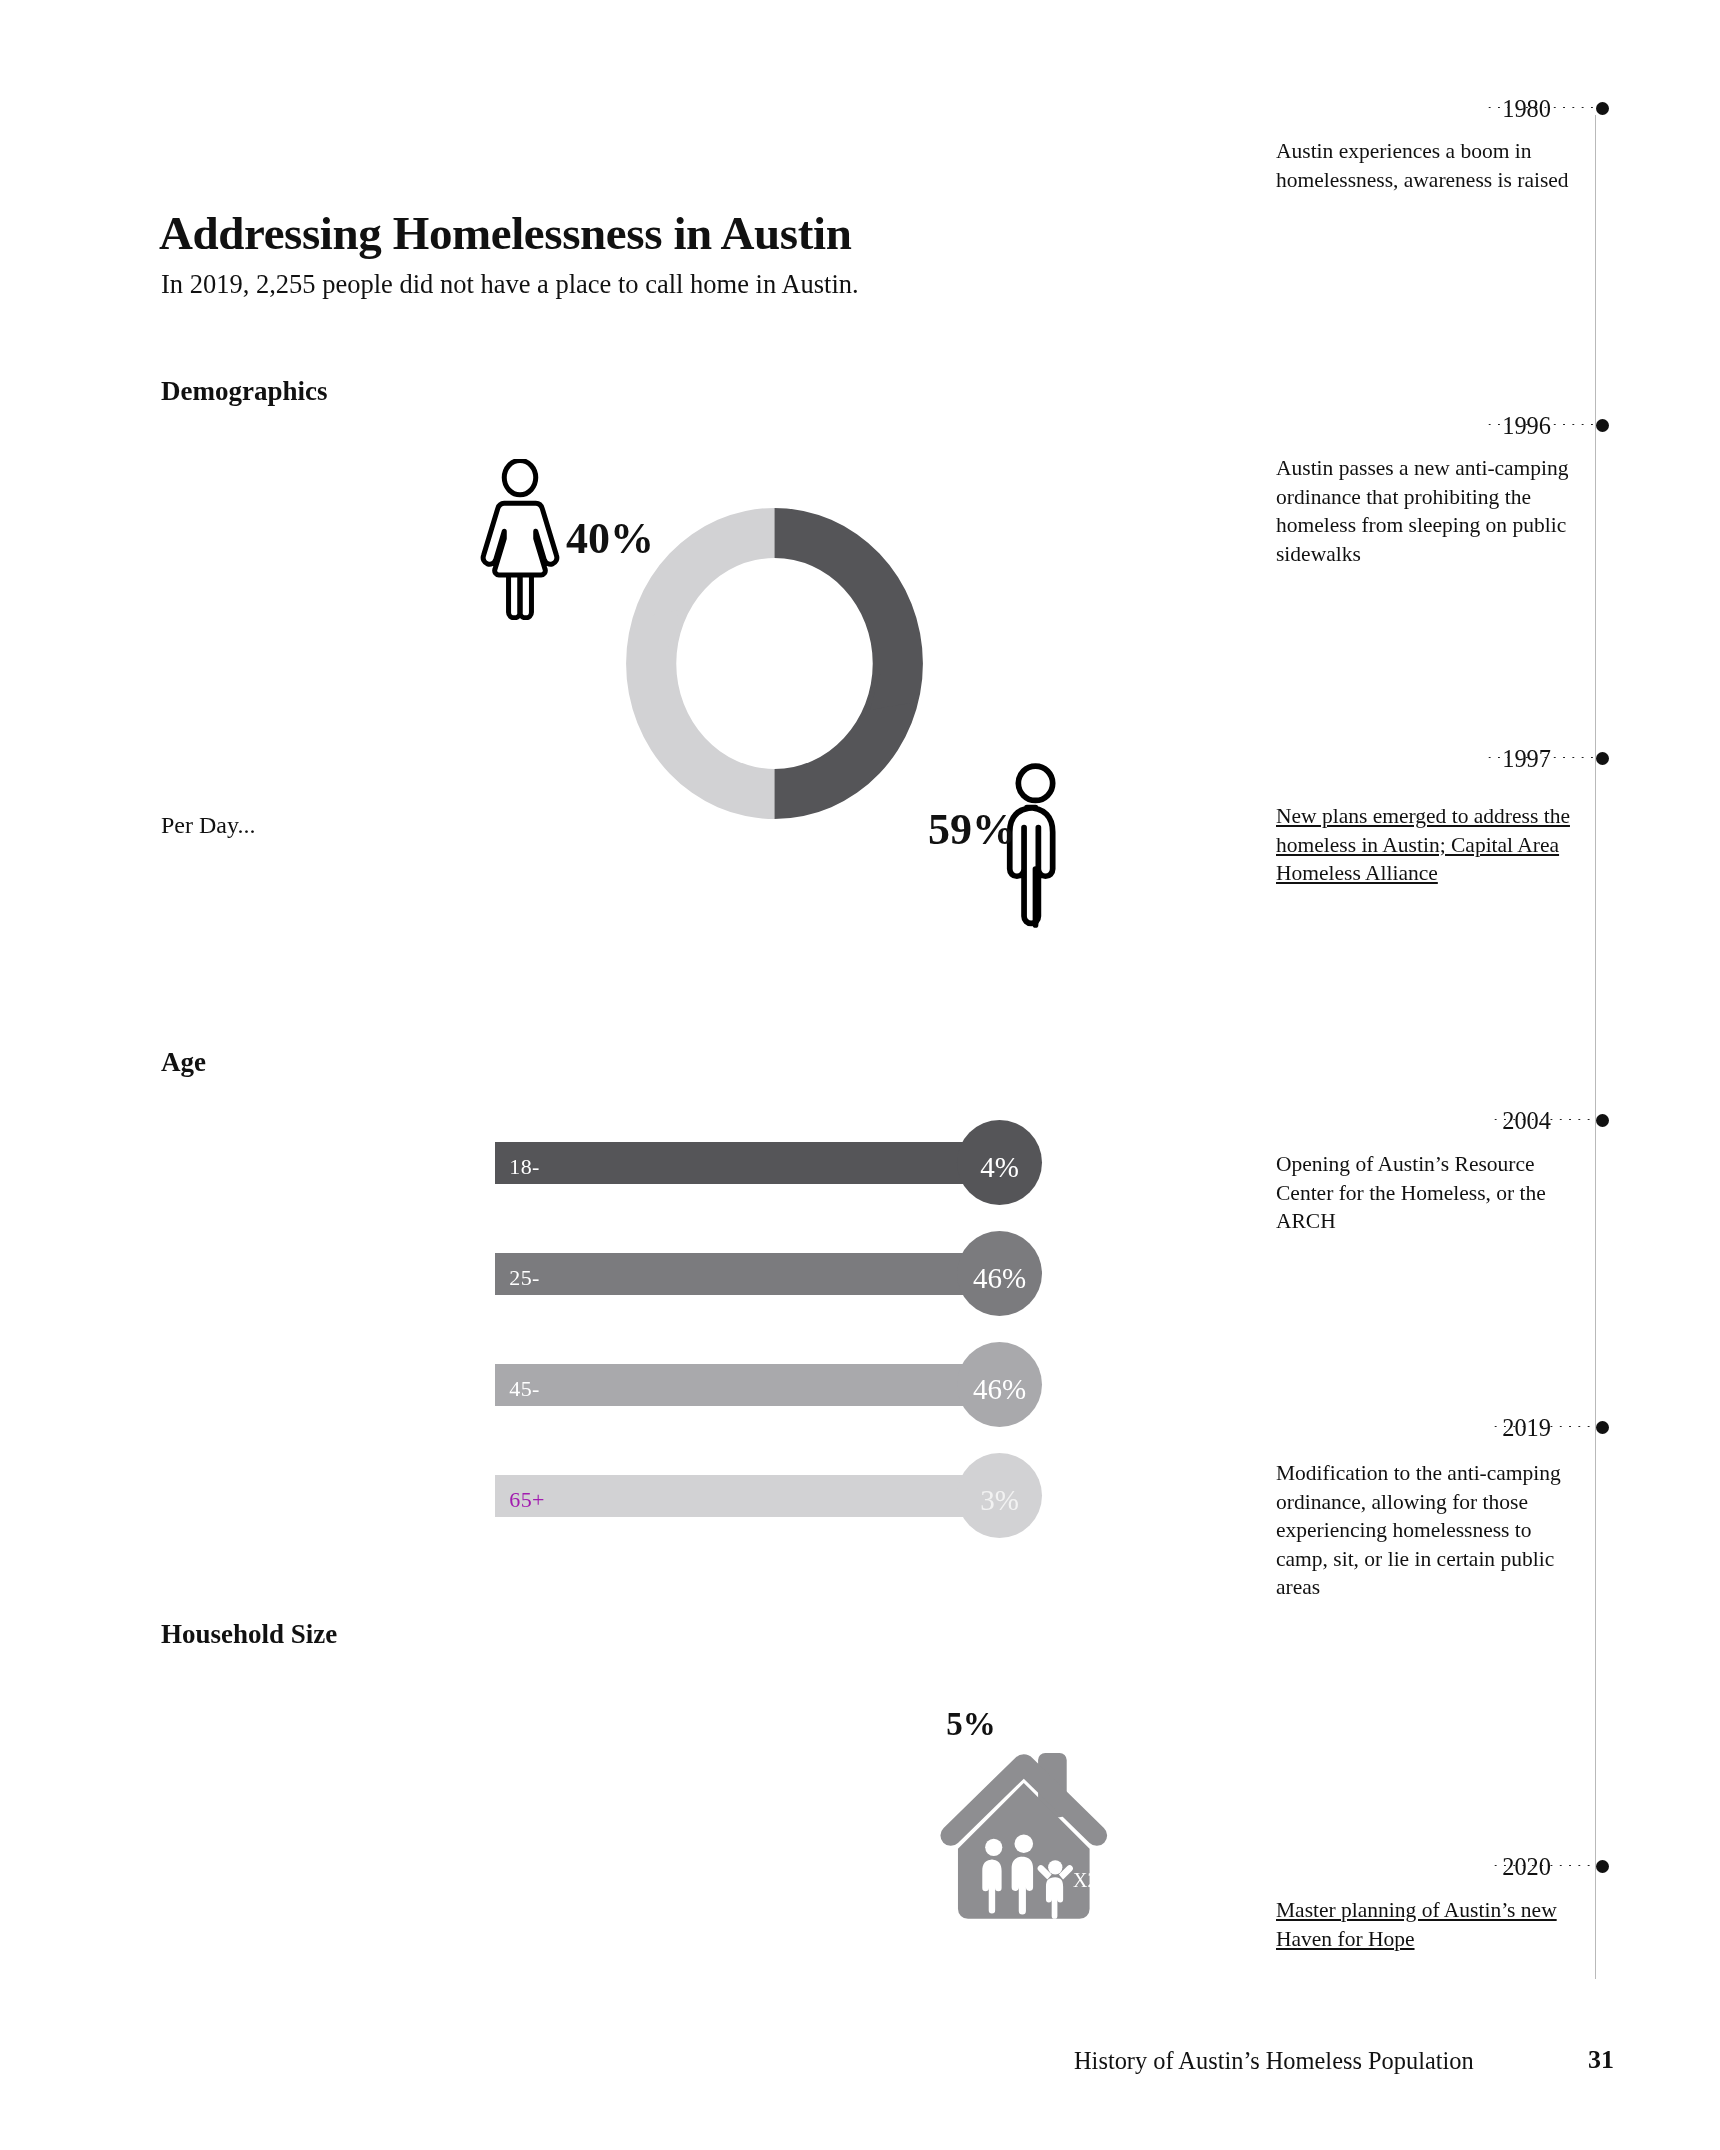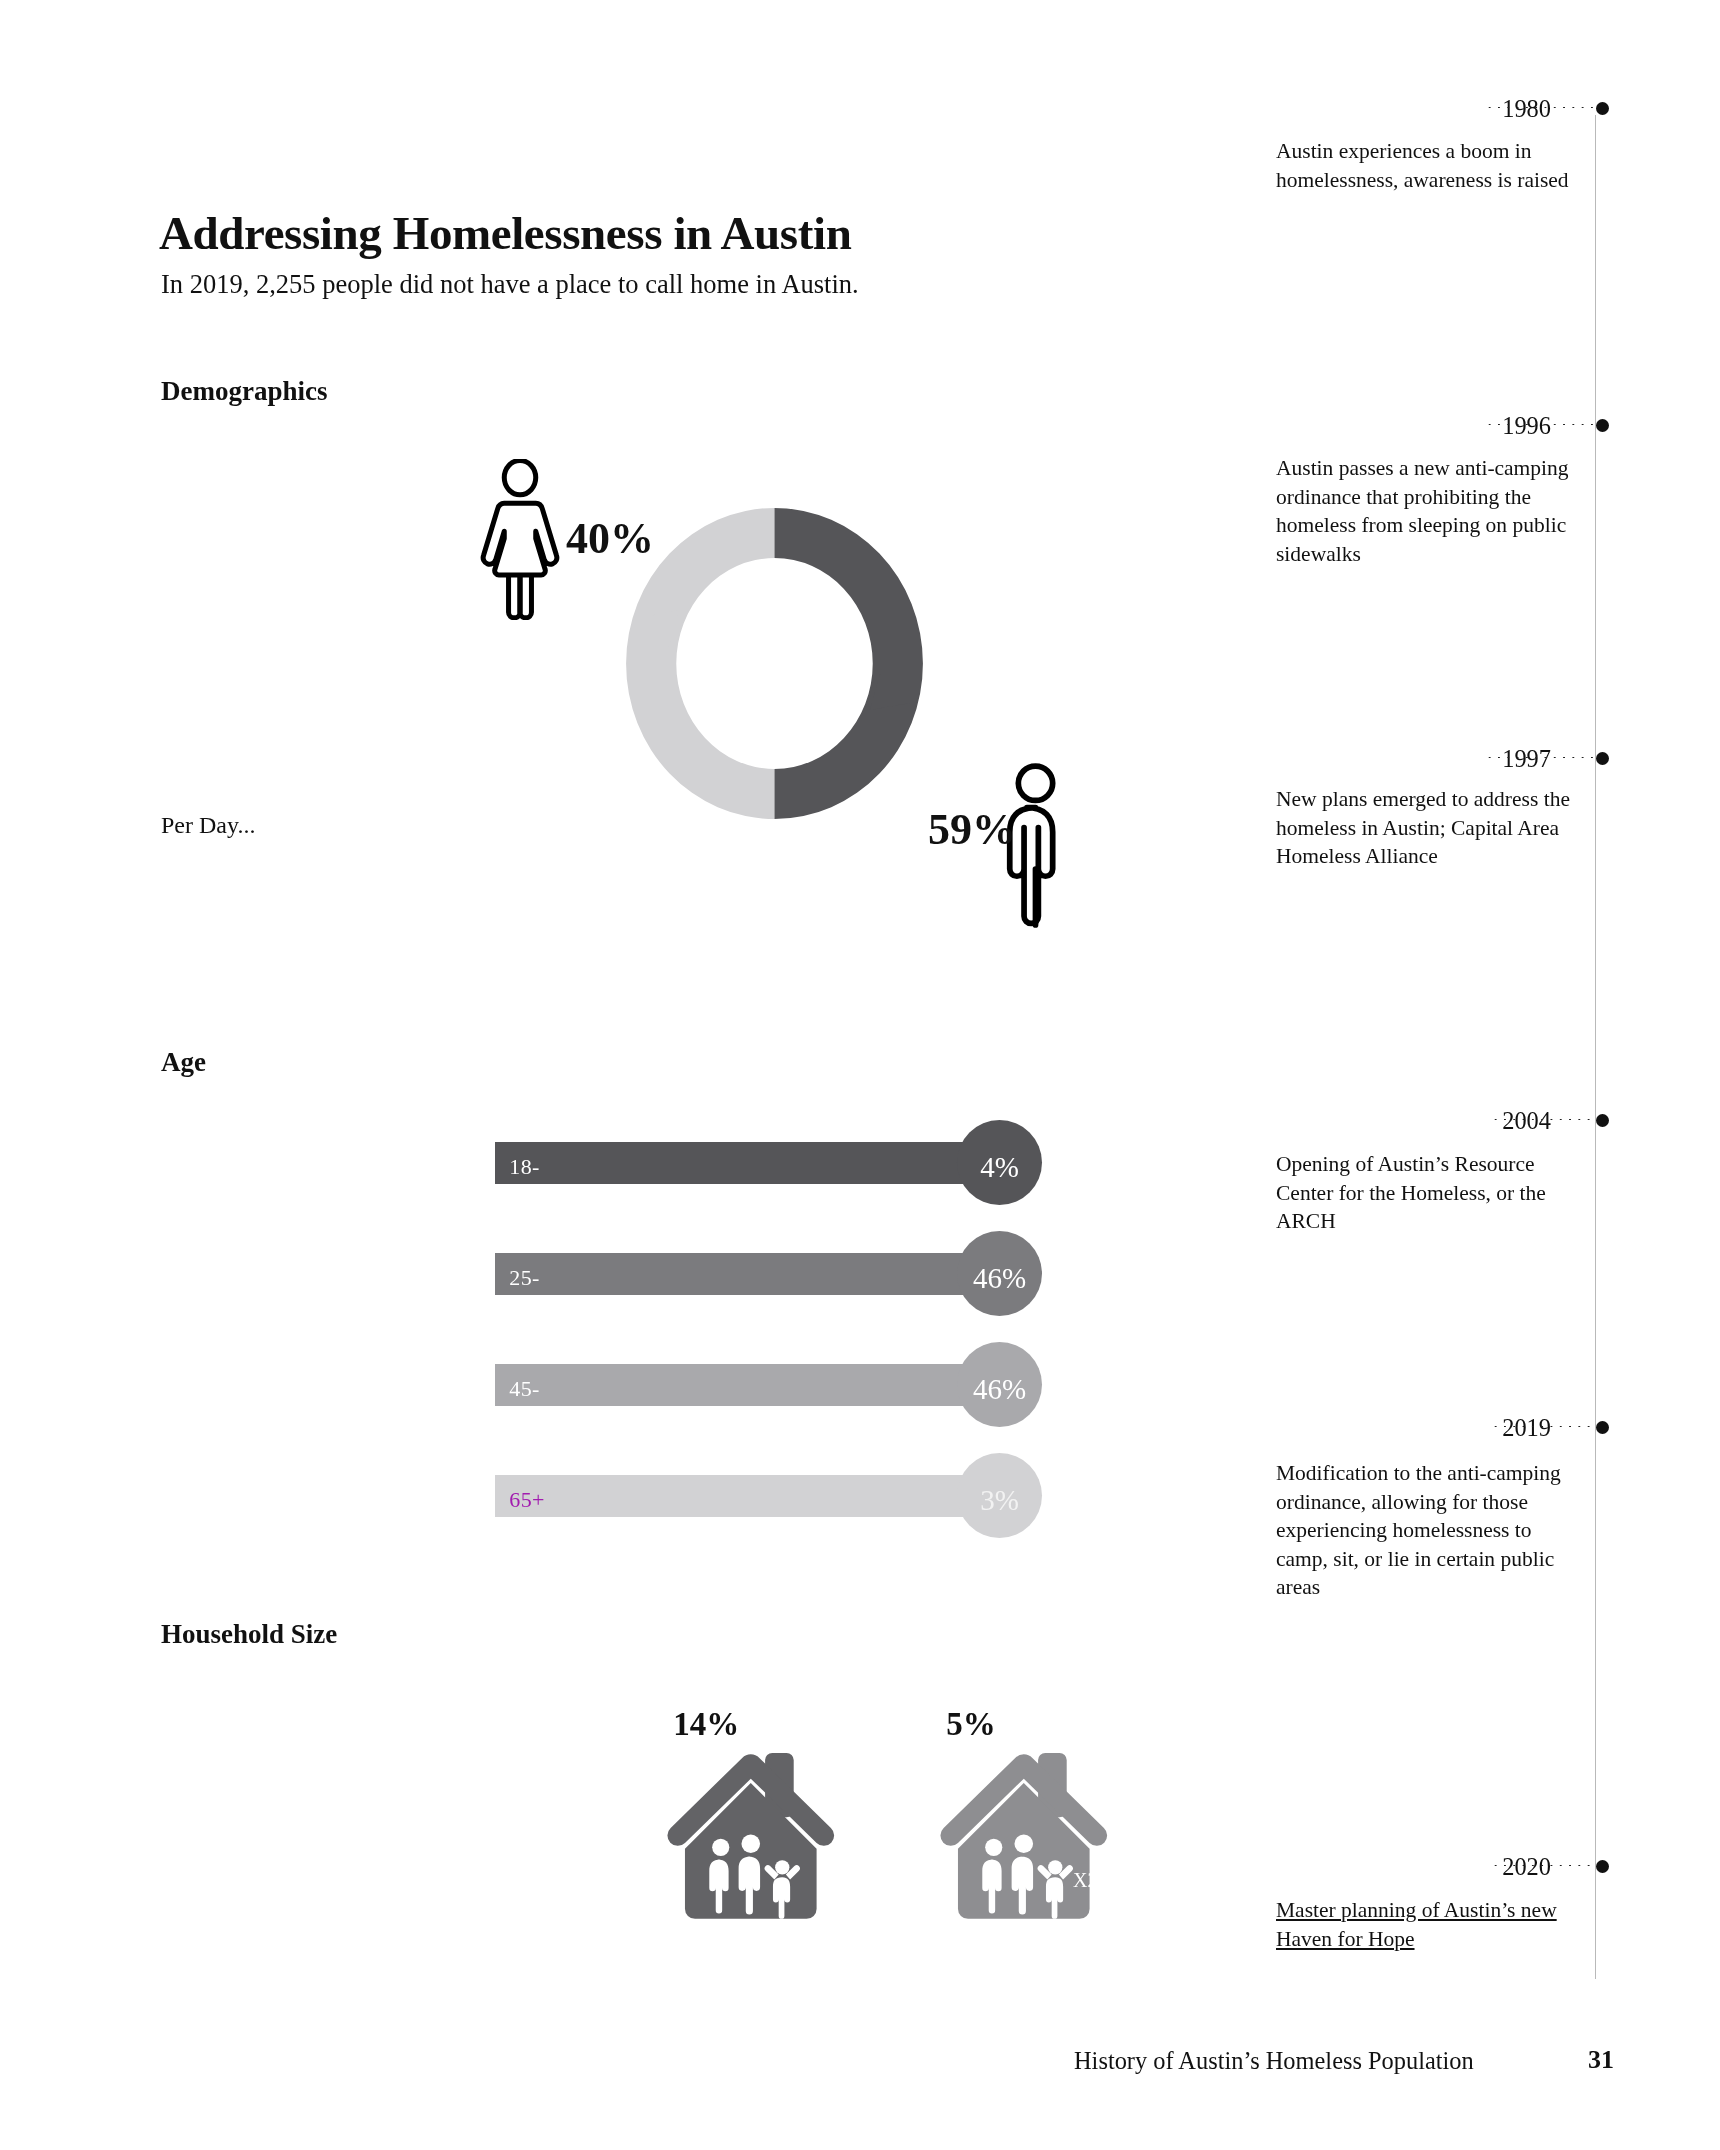--- a/index.html
+++ b/index.html
@@ -172,43 +172,20 @@
       <div class="age-bulb" style="left:462px;background:#d2d2d4;"></div>
       <div class="age-cat" style="color:#a21caf;">65+</div>
       <div class="age-val" style="left:462px;color:#f2f2f2;">3%</div>
     </div>
 
   </div>
 
   <div id="houses">
 
 
-    <div class="house-unit" style="left:272px;">
-      <div class="house-pct" style="left:14.3px;">14%</div>
-      <svg class="house-svg" style="left:0px;" width="190" height="186" viewBox="0 0 265 260">
-        <g fill="#636366">
-          <rect x="148" y="18" width="40" height="90" rx="10"></rect>
-          <path d="M128,20 a17,17 0 0 1 12,5 l100,98 a14,14 0 0 1 -20,21 l-92,-90 l-92,90 a14,14 0 0 1 -20,-21 l100,-98 a17,17 0 0 1 12,-5 z"></path>
-          <path d="M128,60 l92,92 v84 a14,14 0 0 1 -14,14 h-156 a14,14 0 0 1 -14,-14 v-84 z"></path>
-        </g>
-        <g fill="#ffffff">
-          <circle cx="86" cy="150" r="12"></circle>
-          <path d="M86,167 c-12,0 -16,6 -16,16 v24 a4.5,4.5 0 0 0 9,0 v-27 v34 v24 a4.5,4.5 0 0 0 9,0 v-24
-                   v-34 v27 a4.5,4.5 0 0 0 9,0 v-24 c0,-10 -4,-16 -16,-16 z"></path>
-          <circle cx="128" cy="145" r="13"></circle>
-          <path d="M128,163 c-13,0 -17,7 -17,17 v26 a5,5 0 0 0 10,0 v-29 v36 v26 a5,5 0 0 0 10,0 v-26
-                   v-36 v29 a5,5 0 0 0 10,0 v-26 c0,-10 -4,-17 -17,-17 z"></path>
-          <circle cx="172" cy="178" r="10"></circle>
-          <path d="M172,192 c-10,0 -13,5 -13,13 v18 a4,4 0 0 0 8,0 v-21 v26 v18 a4,4 0 0 0 8,0 v-18
-                   v-26 v21 a4,4 0 0 0 8,0 v-18 c0,-8 -3,-13 -11,-13 z"></path>
-          <path d="M161,195 l-12,-12 a4.5,4.5 0 0 1 6,-7 l12,12 z"></path>
-          <path d="M183,195 l12,-12 a4.5,4.5 0 0 0 -6,-7 l-12,12 z"></path>
-        </g>
-      </svg>
-    </div>
 
     <div class="house-unit" style="left:545px;">
       <div class="house-pct" style="left:14.3px;">5%</div>
       <svg class="house-svg" style="left:0px;" width="190" height="186" viewBox="0 0 265 260">
         <g fill="#8e8e91">
           <rect x="148" y="18" width="40" height="90" rx="10"></rect>
           <path d="M128,20 a17,17 0 0 1 12,5 l100,98 a14,14 0 0 1 -20,21 l-92,-90 l-92,90 a14,14 0 0 1 -20,-21 l100,-98 a17,17 0 0 1 12,-5 z"></path>
           <path d="M128,60 l92,92 v84 a14,14 0 0 1 -14,14 h-156 a14,14 0 0 1 -14,-14 v-84 z"></path>
         </g>
         <g fill="#ffffff">
@@ -244,21 +221,21 @@
       <div class="tl-year" style="top:-13px;">1996</div>
       <div class="tl-leader" style="top:-1.4px;width:115px;"></div>
       <div class="tl-dot" style="top:-6.5px;"></div>
       <div class="tl-text" style="top:29px;">Austin passes a new anti-camping ordinance that prohibiting the homeless from sleeping on public sidewalks</div>
     </div>
 
     <div class="tl-entry" style="top:650px;">
       <div class="tl-year" style="top:-13px;">1997</div>
       <div class="tl-leader" style="top:-1.4px;width:115px;"></div>
       <div class="tl-dot" style="top:-6.5px;"></div>
-      <div class="tl-text" style="top:27px;">New plans emerged to address the homeless in Austin; Capital Area Homeless Alliance</div>
+      <div class="tl-text" style="top:44px;text-decoration:underline;">New plans emerged to address the homeless in Austin; Capital Area Homeless Alliance</div>
     </div>
 
     <div class="tl-entry" style="top:1012px;">
       <div class="tl-year" style="top:-13px;">2004</div>
       <div class="tl-leader" style="top:-1.4px;width:109px;"></div>
       <div class="tl-dot" style="top:-6.5px;"></div>
       <div class="tl-text" style="top:30px;">Opening of Austin’s Resource Center for the Homeless, or the ARCH</div>
     </div>
 
     <div class="tl-entry" style="top:1319px;">

